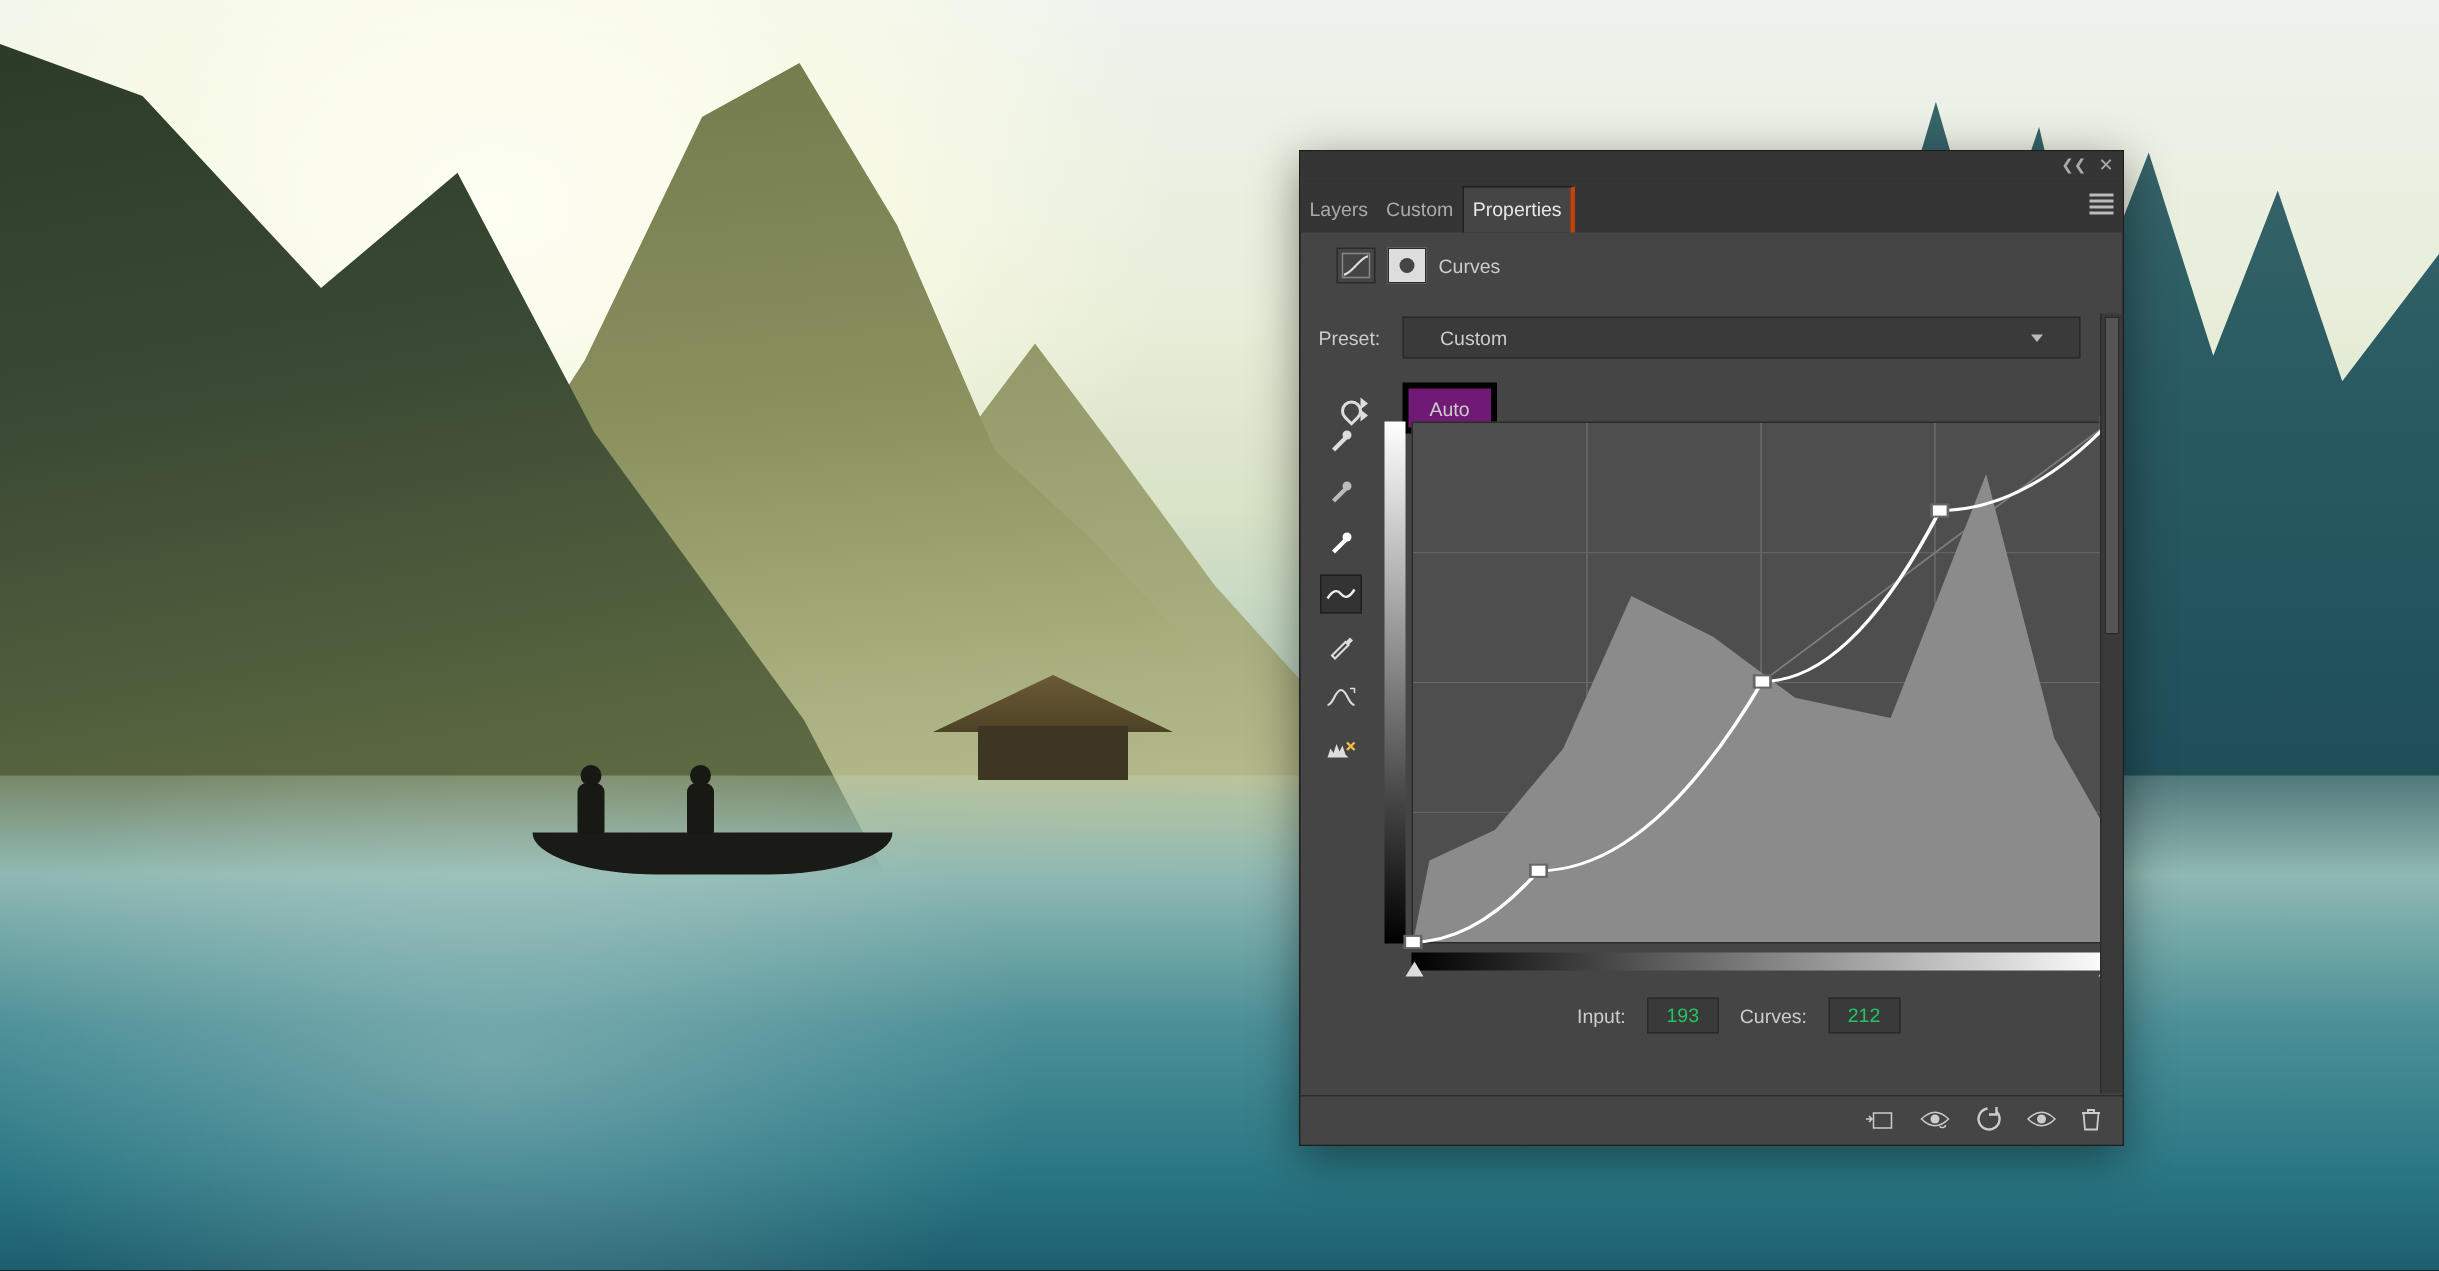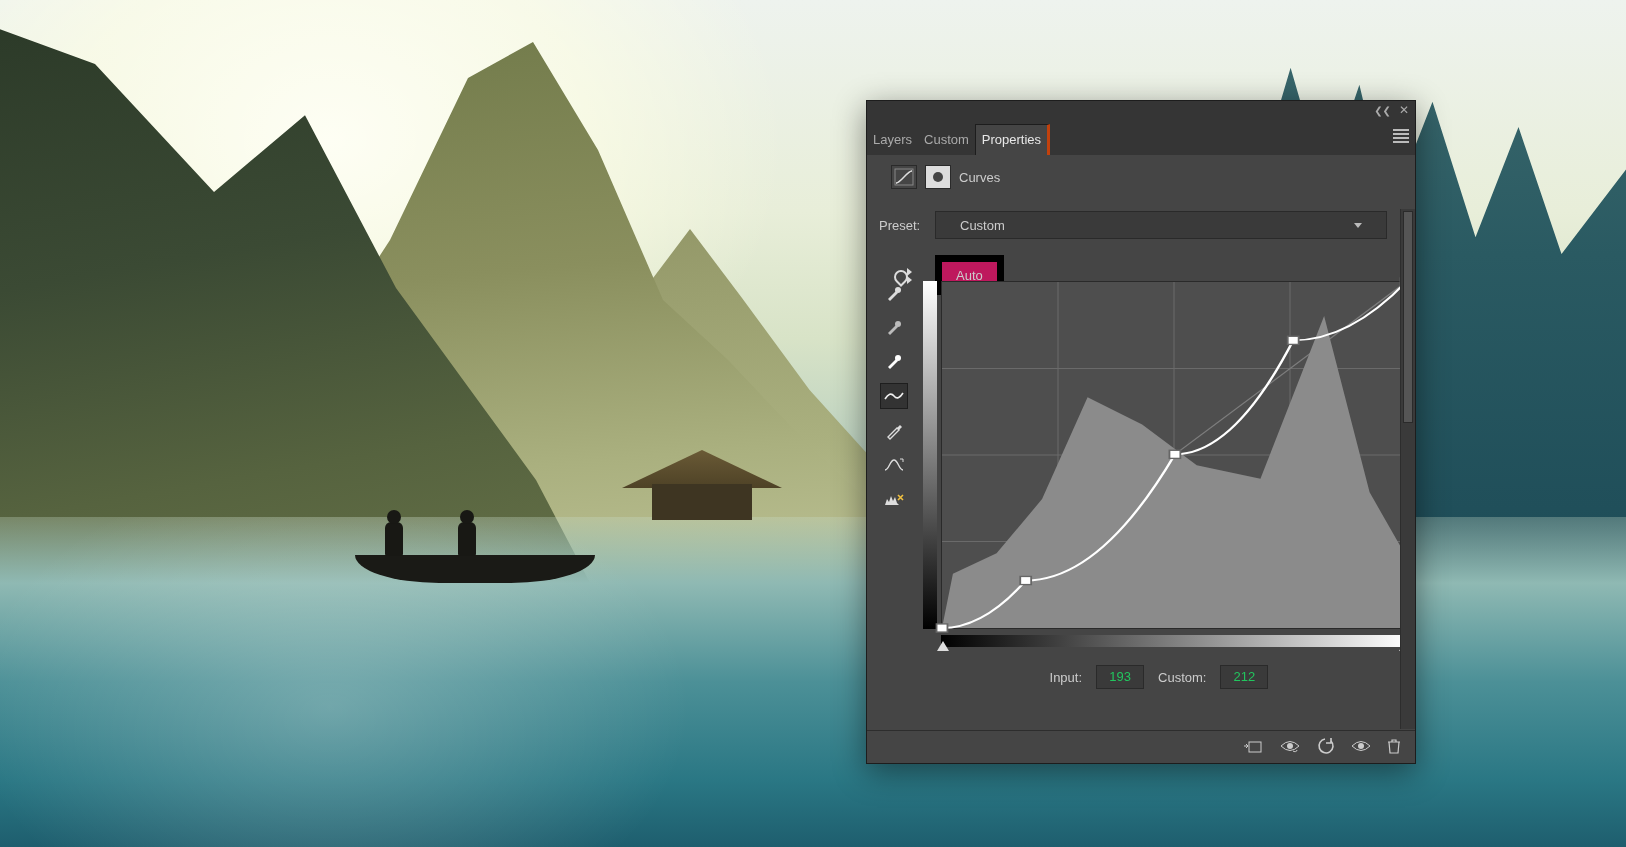--- a/index.html
+++ b/index.html
@@ -33,21 +33,21 @@
 .flymenu span{display:block;height:2px;background:#bbb;margin:2px 0}
 .hdr{display:flex;align-items:center;gap:8px;padding:10px 24px}
 .iconbox{width:24px;height:22px;border:1px solid #2a2a2a;display:flex;align-items:center;justify-content:center;background:#454545}
 .maskbox{width:24px;height:22px;border:1px solid #2a2a2a;background:#ddd;display:flex;align-items:center;justify-content:center}
 .maskbox .dot{width:10px;height:10px;border-radius:50%;background:#454545}
 .body{position:absolute;left:0;right:16px;top:110px;bottom:34px;padding:0 12px}
 .row{display:flex;align-items:center;gap:8px;margin-bottom:16px}
 .lbl{color:#ccc;min-width:48px}
 .select{flex:1;height:26px;background:#3a3a3a;border:1px solid #2a2a2a;display:flex;align-items:center;padding:0 24px;justify-content:space-between;cursor:pointer}
 .chev{width:0;height:0;border-left:4px solid transparent;border-right:4px solid transparent;border-top:5px solid #bbb}
-.btn{height:26px;padding:0 14px;border:7px solid #000000;background:#be185d;display:flex;align-items:center;cursor:pointer}
+.btn{height:26px;padding:0 14px;border:4px solid #000000;background:#701a75;display:flex;align-items:center;cursor:pointer}
 .toolcol{position:absolute;left:12px;top:180px;width:30px;display:flex;flex-direction:column;gap:10px;align-items:center}
 .tool{width:26px;height:24px;display:flex;align-items:center;justify-content:center;cursor:pointer;color:#e8e8e8}
 .tool.sel{background:#333;border:1px solid #1e1e1e}
 .curvewrap{position:absolute;left:56px;top:180px;right:8px;height:370px}
 .gradV{position:absolute;left:0;top:0;width:14px;bottom:22px;background:linear-gradient(180deg,#fff,#000)}
 .plot{position:absolute;left:18px;top:0;right:0;bottom:22px;background:#4e4e4e;border:1px solid #2a2a2a}
 .gradH{position:absolute;left:18px;right:0;bottom:4px;height:12px;background:linear-gradient(90deg,#000,#fff)}
 .tri{position:absolute;bottom:0;width:0;height:0;border-left:6px solid transparent;border-right:6px solid transparent;border-bottom:10px solid #ddd}
 .triL{left:14px}
 .triR{right:-4px}
@@ -205,21 +205,21 @@
         </svg>
       </div>
       <div class="gradH"></div>
       <div class="tri triL"></div>
       <div class="tri triR"></div>
     </div>
 
     <div class="ioRow">
       <span>Input:</span>
       <div class="numbox">193</div>
-      <span>Custom:</span>
+      <span>Curves:</span>
       <div class="numbox">212</div>
     </div>
 
     <div class="scroll">
         <div class="thumb"></div>
       </div>
 
     <div class="footer">
       <span><svg width="20" height="16">
             <rect x="6" y="4" width="12" height="10" fill="none" stroke="#ccc"></rect>

